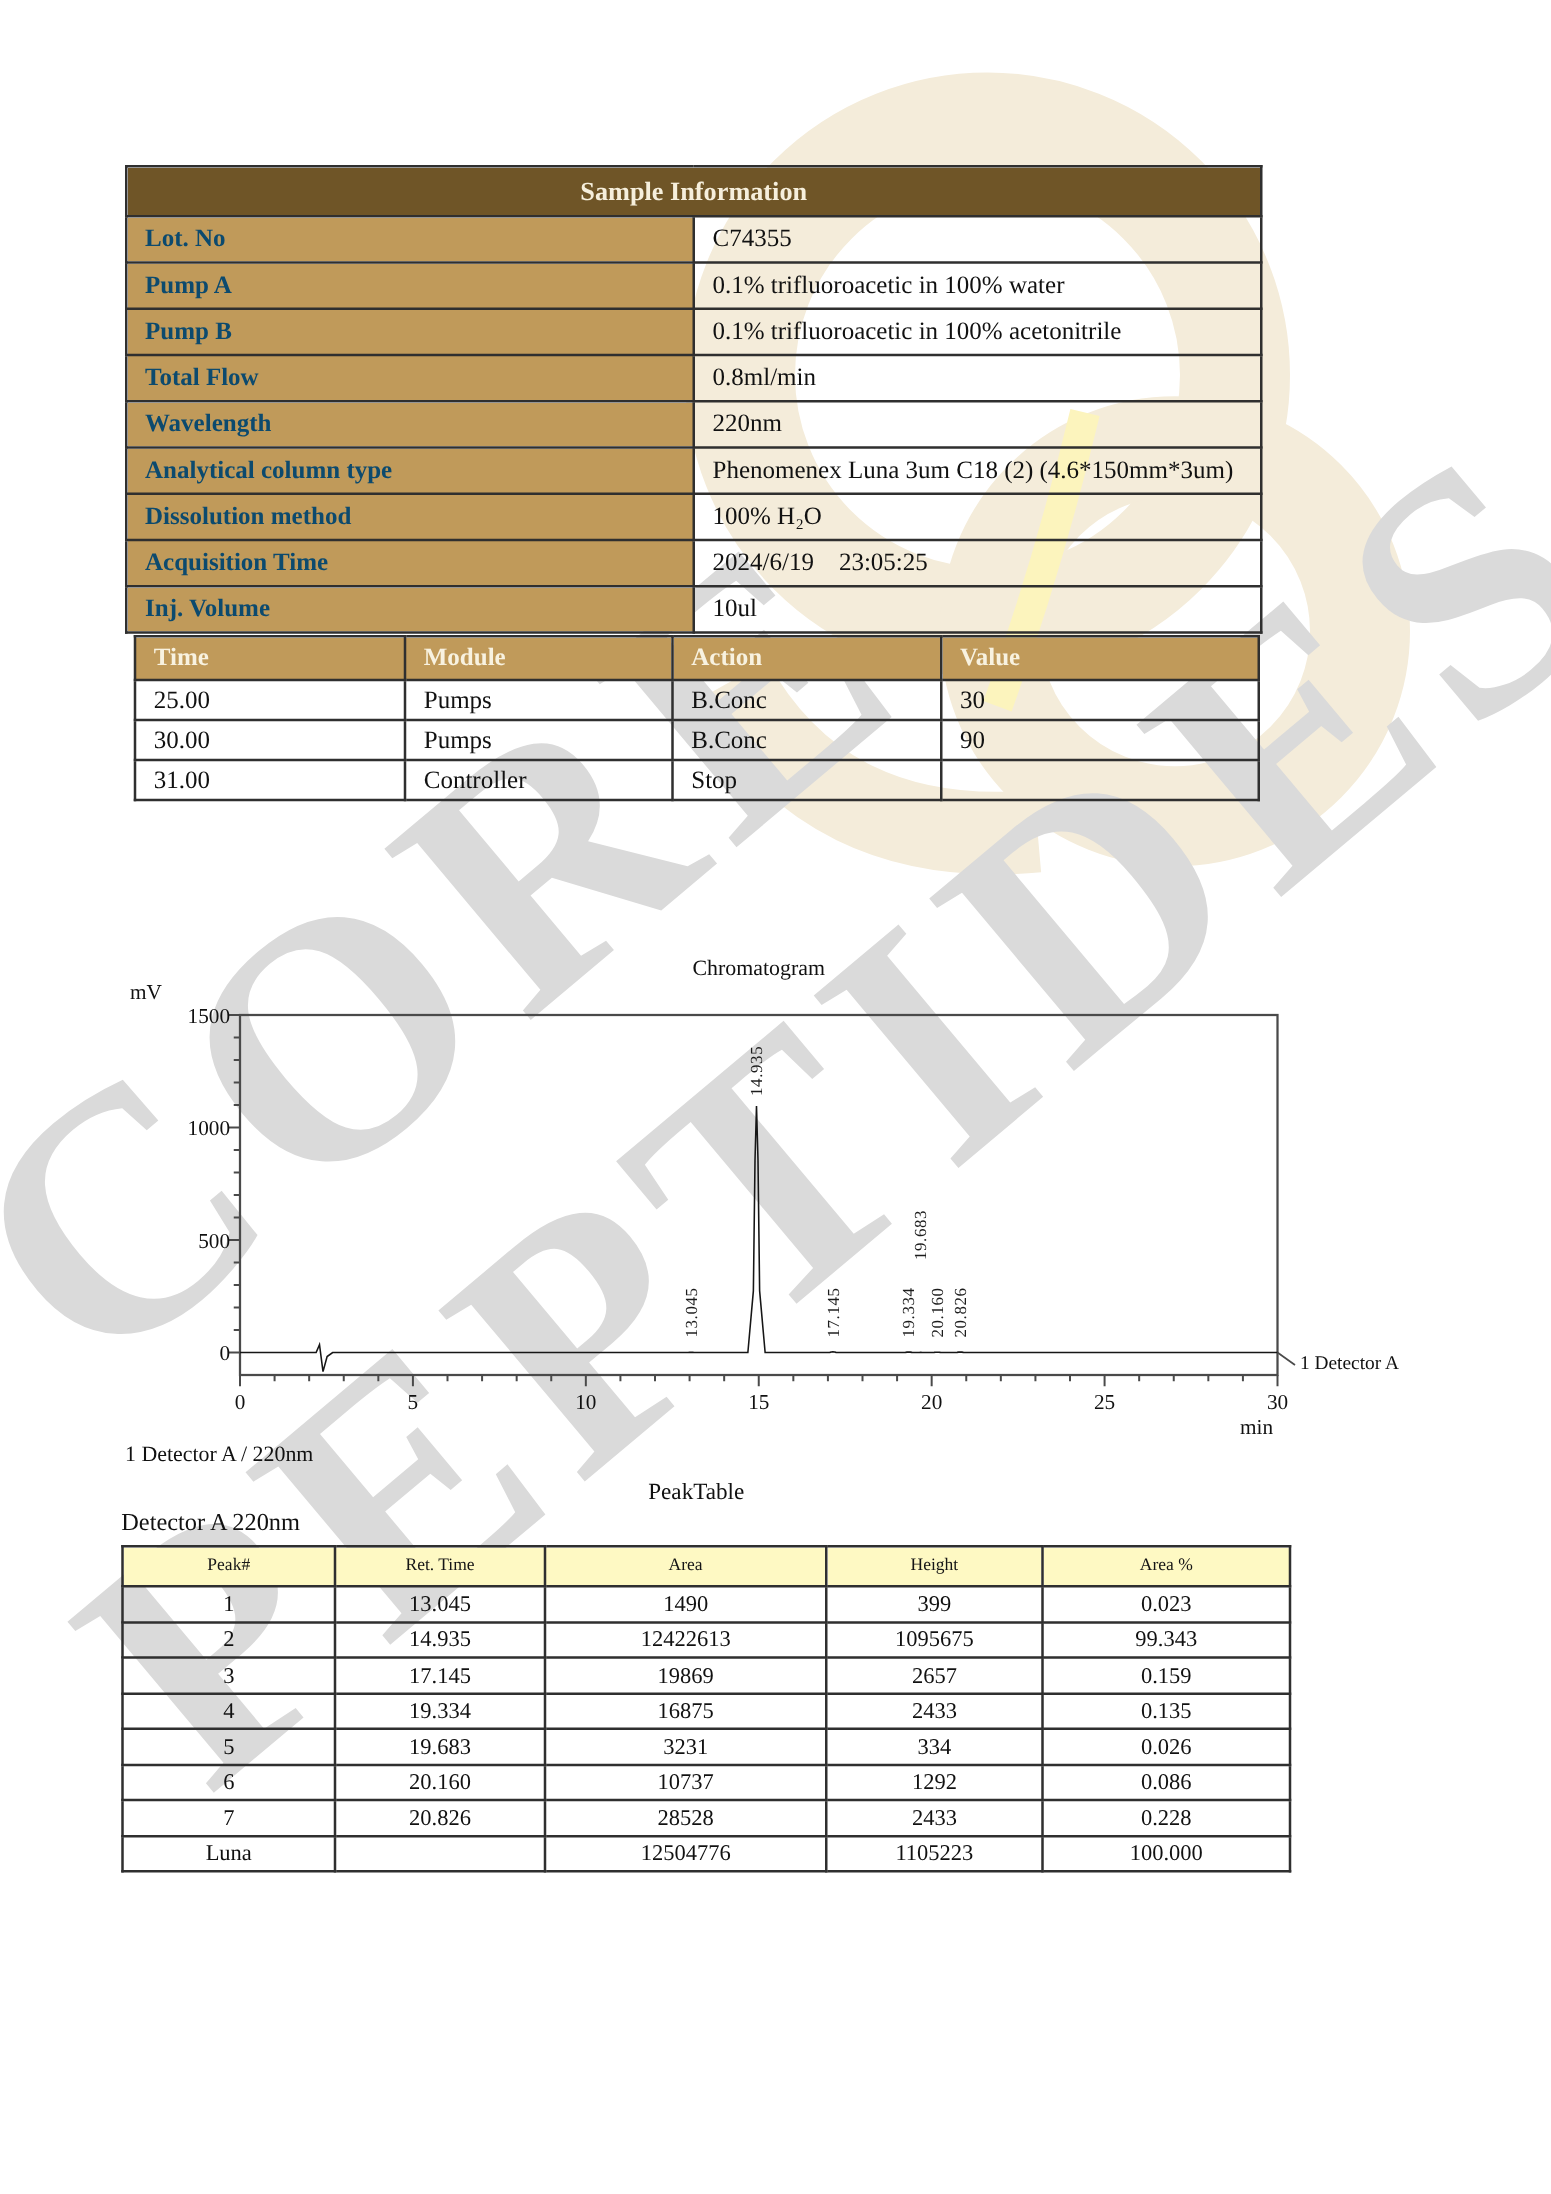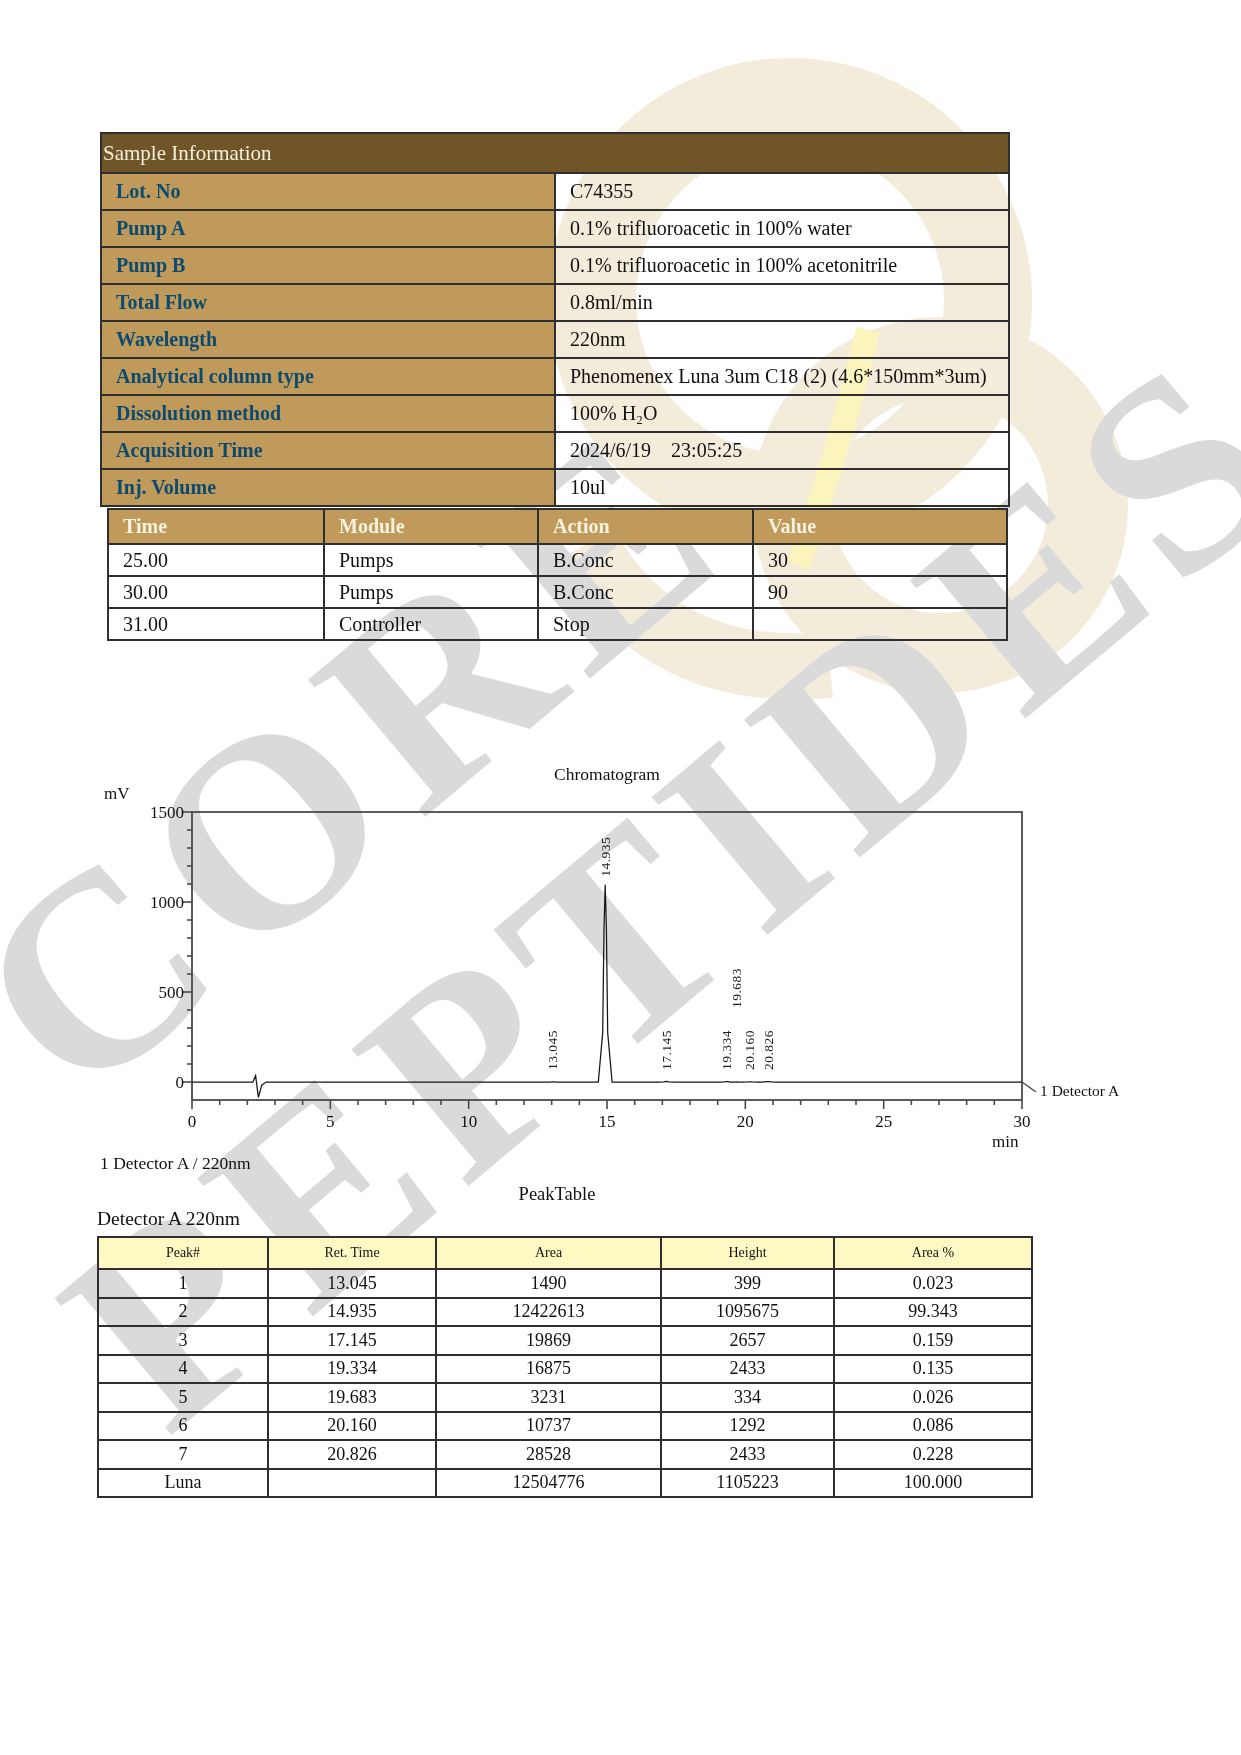--- a/index.html
+++ b/index.html
@@ -16,21 +16,21 @@
   }
   #wm1{left:110px;top:860px;font-size:275px;transform:rotate(-40deg);}
   #wm2{left:200px;top:1190px;font-size:275px;transform:rotate(-40deg);}
   
   .content{position:absolute;z-index:2;}
   table{border-collapse:collapse;table-layout:fixed;}
   td,th{border:2px solid #2f2f2f;overflow:hidden;}
   
   #sample-table{left:100px;top:132px;width:910px;}
   #sample-table th.title{
-    height:36px;background:#6f5527;color:#f6efdc;font-size:21px;font-weight:normal;text-align:left;
+    height:36px;background:#6f5527;color:#f6efdc;font-size:21px;font-weight:bold;text-align:center;
   }
   #sample-table td{height:34px;font-size:20px;vertical-align:middle;}
   #sample-table td.lbl{
     width:295px;background:#c09a5a;color:#0c4a6e;padding:0 0 0 14px;font-weight:700;
   }
   #sample-table td.val{background:transparent;color:#111;padding:0 0 1px 14px;white-space:pre;}
   
   #program-table{left:107px;top:508px;width:901px;}
   #program-table th{
     height:33px;background:#c09a5a;color:#f8f2e0;font-size:20px;font-weight:600;

